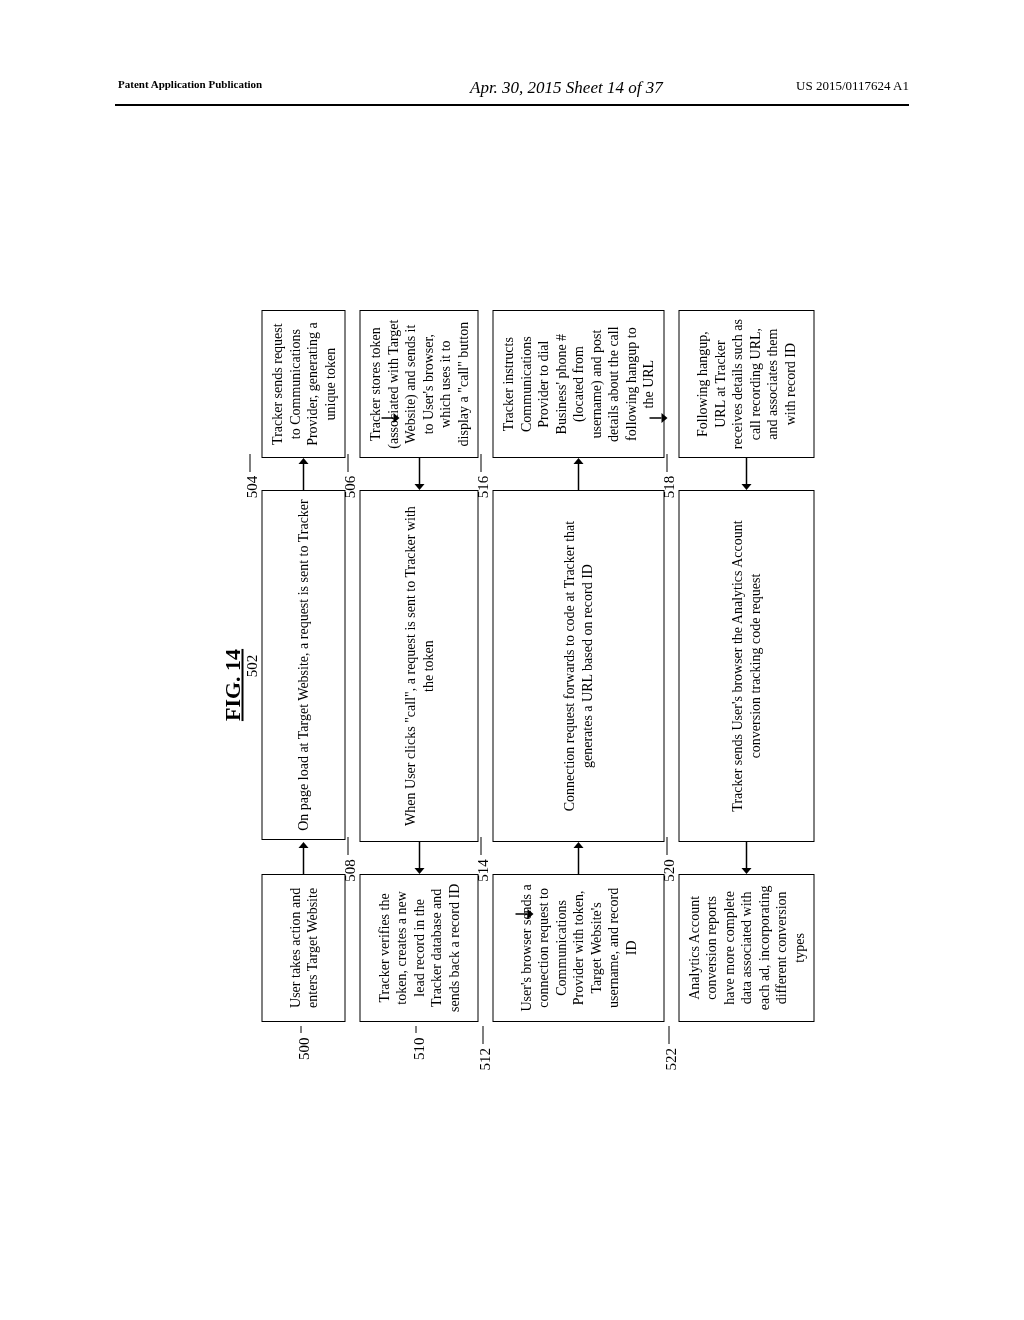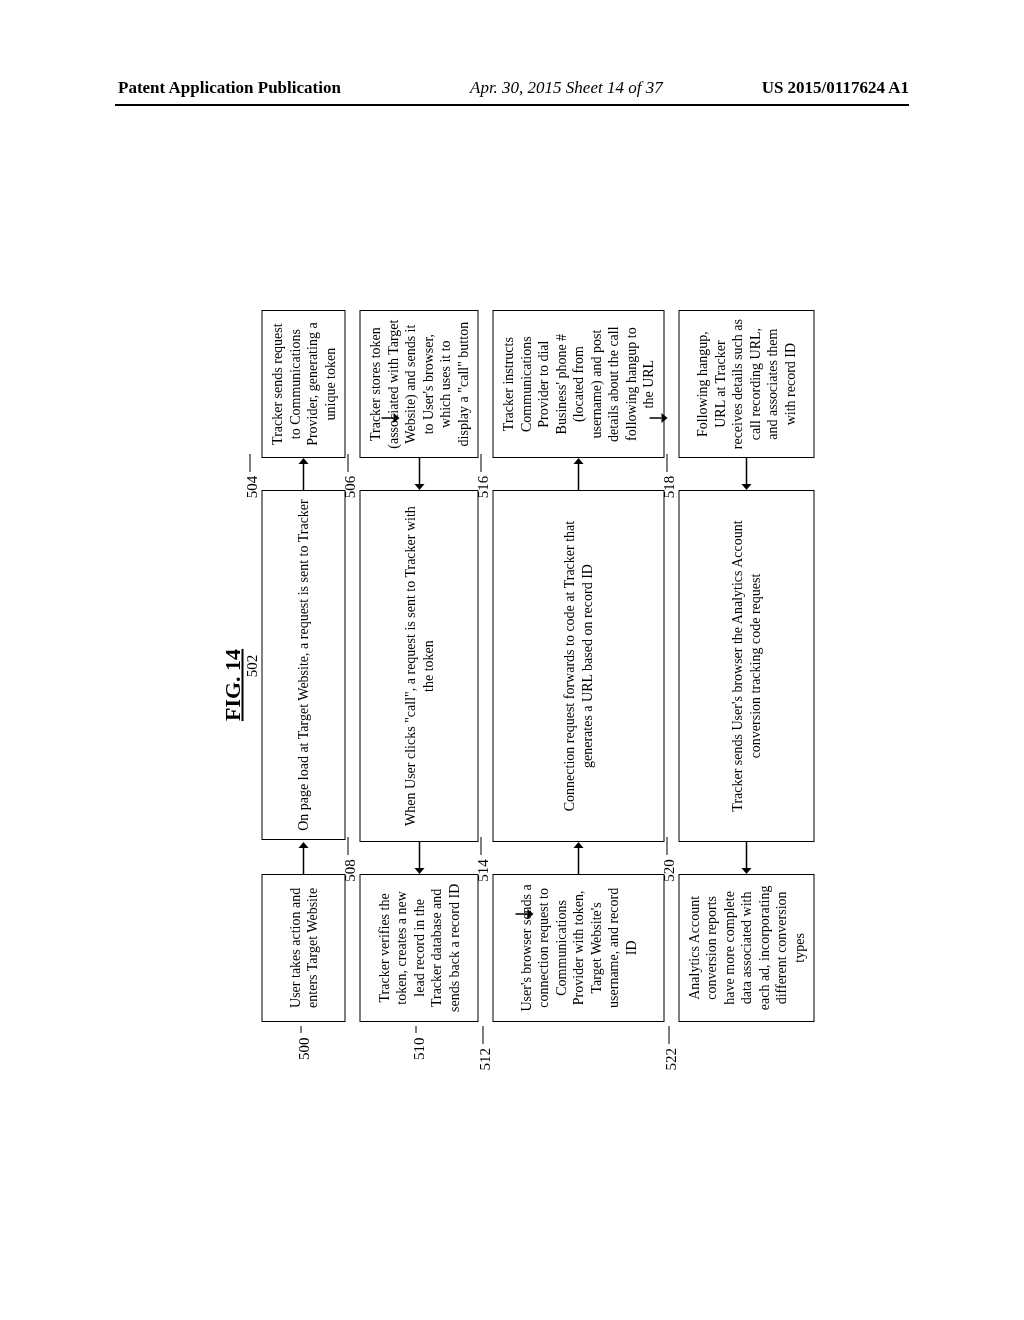--- a/index.html
+++ b/index.html
@@ -20,35 +20,35 @@
     top: 78px;
     left: 0;
     width: 100%;
     height: 30px;
   }
   .header-left {
     position: absolute;
     left: 118px;
     top: 0;
     font-weight: bold;
-    font-size: 17px;
+    font-size: 11px;
   }
   .header-mid {
     position: absolute;
     left: 470px;
     top: 0;
     font-size: 17px;
     font-style: italic;
   }
   .header-right {
     position: absolute;
     right: 115px;
     top: 0;
-    font-weight: bold;
-    font-size: 17px;
+    font-weight: normal;
+    font-size: 13px;
   }
   .header-line {
     position: absolute;
     top: 104px;
     left: 115px;
     right: 115px;
     height: 0;
     border-top: 2px solid #000;
   }
 

